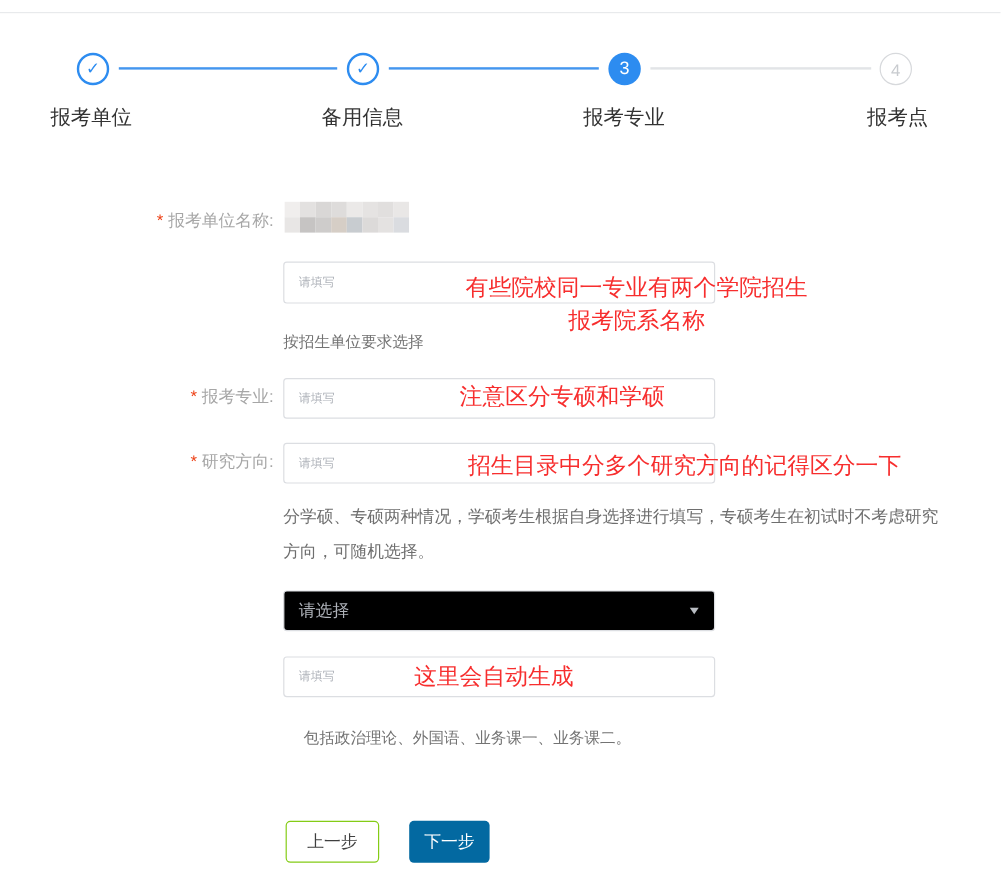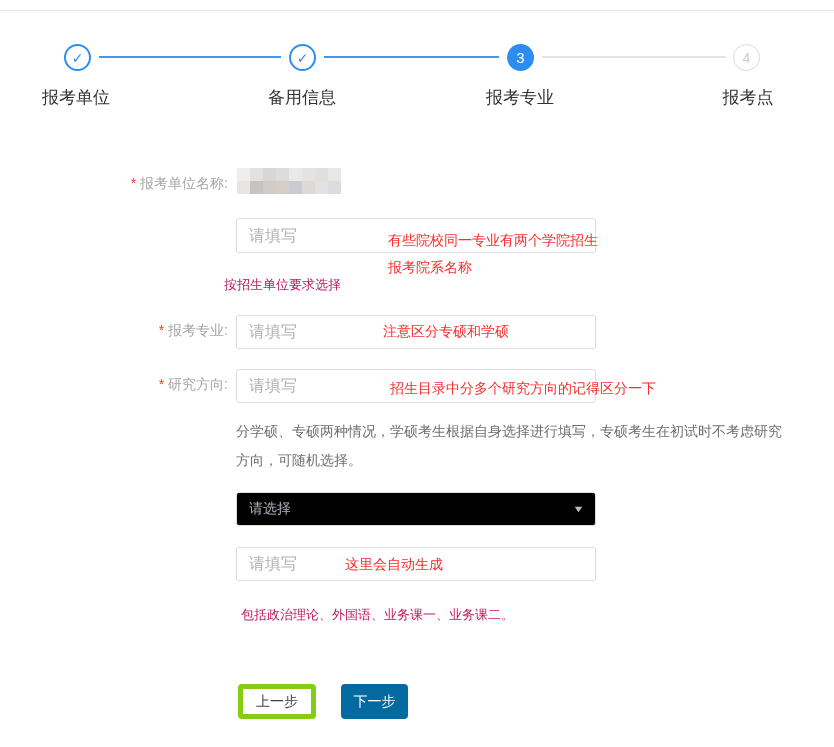--- a/index.html
+++ b/index.html
@@ -33,50 +33,50 @@
 
   
   .form-label{
     position:absolute;left:0;width:228px;text-align:right;
     font-size:14px;color:#a6a6a6;white-space:nowrap;
   }
   .req{color:#ed3f14;margin-right:4px;font-size:14px;}
   .txt-input{
     position:absolute;left:236px;width:360px;height:35px;box-sizing:border-box;
     border:1px solid #dcdee2;border-radius:3px;padding:0 12px;
-    font-size:16px;color:#333;outline:none;background:#fff;
+    font-size:10px;color:#333;outline:none;background:#fff;
     font-family:"Liberation Sans","DejaVu Sans",sans-serif;
   }
   .txt-input::placeholder{color:#aeb2b9;opacity:1;}
   .select-box{
     position:absolute;left:236px;width:360px;height:35px;box-sizing:border-box;
     border:1px solid #dcdee2;border-radius:3px;background:#000000;
     display:flex;align-items:center;padding:0 12px;cursor:pointer;
   }
   .select-placeholder{font-size:14px;color:#aeb2b9;flex:1;}
   .select-caret{font-size:9px;color:#b8bcc2;transform:scaleX(1.4);}
   .helper{
-    position:absolute;left:224px;font-size:13px;color:#be185d;white-space:nowrap;
+    position:absolute;left:236px;font-size:13px;color:#737373;white-space:nowrap;
   }
   .helper-para{
     position:absolute;left:236px;width:558px;font-size:14px;color:#6e6e6e;
     line-height:29px;white-space:normal;font-family:Liberation Serif, serif;
   }
   .red-note{
-    position:absolute;font-size:14px;color:#f72e2e;white-space:nowrap;line-height:27px;
+    position:absolute;font-size:19px;color:#f72e2e;white-space:nowrap;line-height:27px;text-align:center;
   }
   .blur-box{position:absolute;left:237px;top:168px;width:104px;height:26px;}
 
   
   .btn{
     position:absolute;top:684px;height:35px;box-sizing:border-box;border-radius:4px;
     font-size:14px;display:flex;align-items:center;justify-content:center;
     cursor:pointer;font-family:"Liberation Sans","DejaVu Sans",sans-serif;
   }
-  .btn-prev{left:238px;width:78px;background:#fff;border:5px solid #84cc16;color:#3f3f3f;}
+  .btn-prev{left:238px;width:78px;background:#fff;border:1px solid #84cc16;color:#3f3f3f;}
   .btn-next{left:341px;width:67px;background:#0369a1;border:none;color:#fff;}
 </style>
 </head>
 <body>
 
 <div class="screen">
   <div class="topline"></div>
 
   <div class="step-circle step-done c1">
     <span>✓</span>

